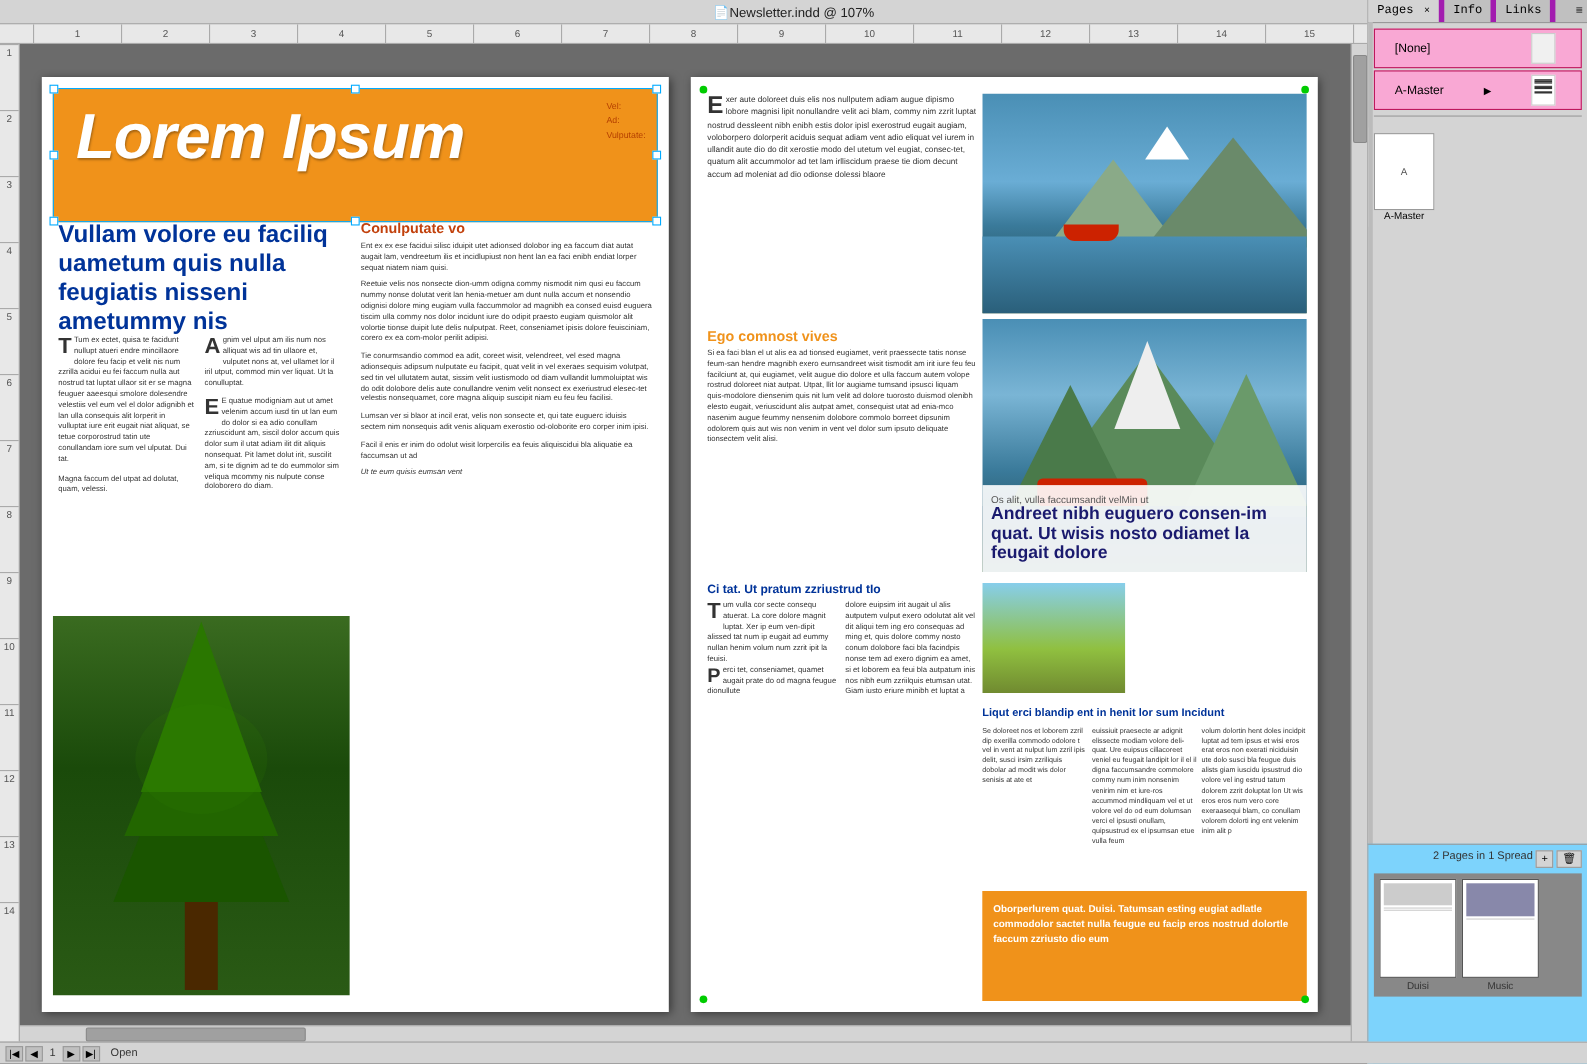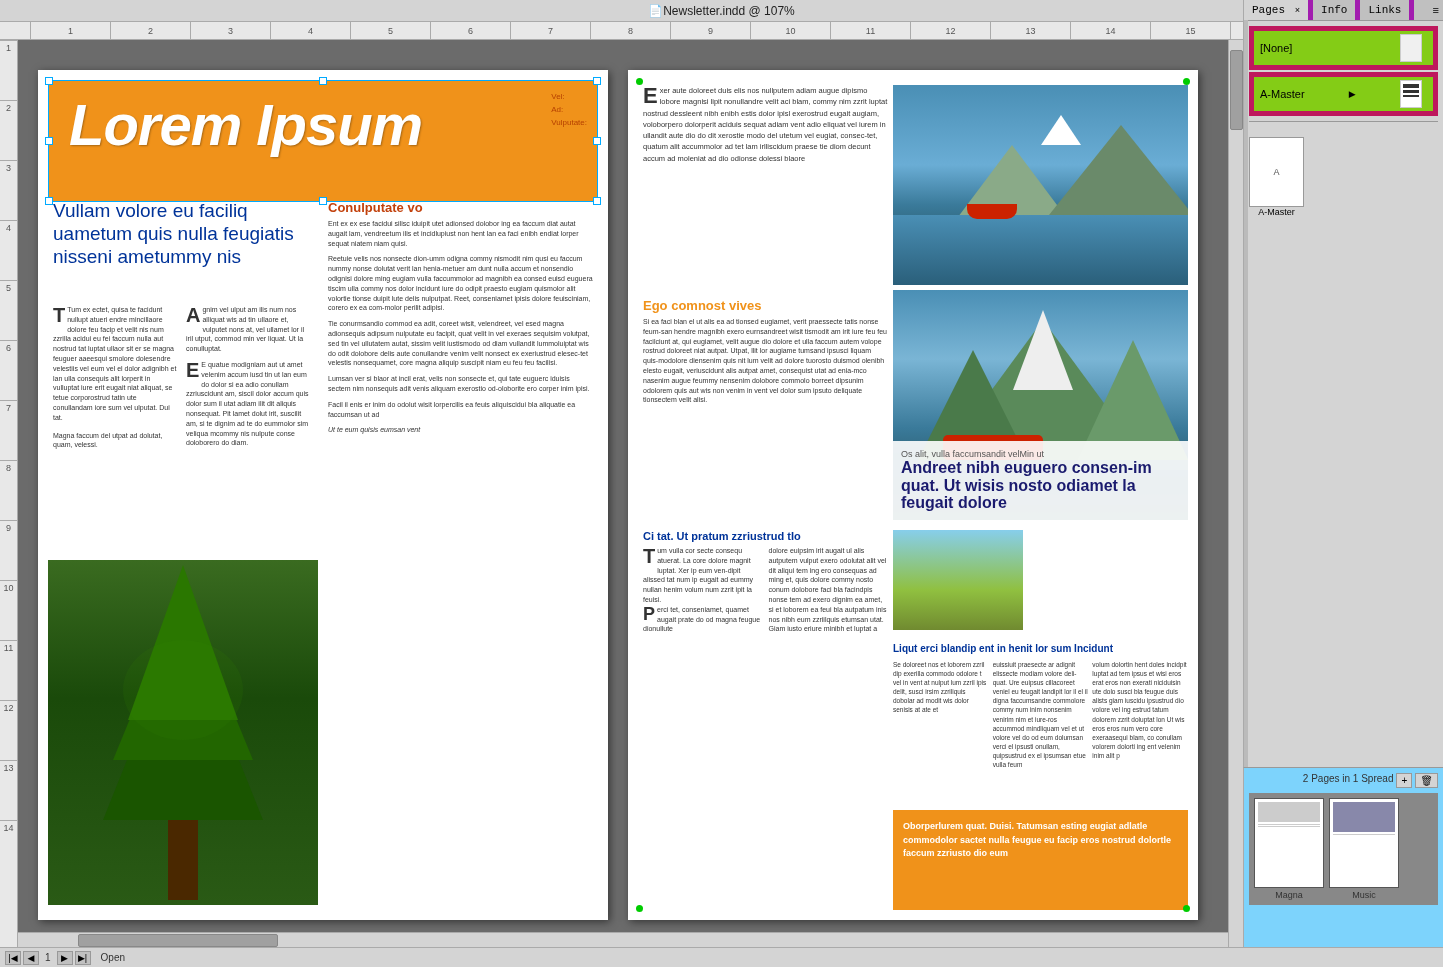--- a/index.html
+++ b/index.html
@@ -108,22 +108,22 @@
     }
     .panel-tab {
       padding: 4px 8px; cursor: pointer; border-right: 5px solid #a21caf;
       position: relative;
       font-family: Liberation Mono, monospace;
     }
     .panel-tab.active { background: #d4d4d4; }
     .panel-tab-close { font-size: 9px; margin-left: 3px; }
     .panel-content { padding: 5px; }
     .panel-item {
-      padding: 3px 6px; font-size: 11px; background: #84cc16;
-      border: 5px solid #be185d; margin-bottom: 2px; cursor: pointer;
+      padding: 3px 18px; font-size: 11px; background: #f9a8d4;
+      border: 1px solid #be185d; margin-bottom: 2px; cursor: pointer;
       display: flex; align-items: center; justify-content: space-between;
     }
     .panel-item-icon { width: 20px; height: 24px; background: #fff; border: 1px solid #ccc; margin-right: 5px; display: inline-block; }
     .panel-item-icon.with-lines { position: relative; }
     .panel-item-icon.with-lines::after { content: ''; position: absolute; top: 3px; left: 2px; right: 2px; height: 1px; background: #333; box-shadow: 0 3px 0 #333, 0 6px 0 #333; }
 
     .panel-divider { height: 1px; background: #999; margin: 5px 0; }
 
     
     .pages-area {
@@ -241,21 +241,21 @@
         <div class="selection-handle sel-handle-br"></div>
         <div class="banner-title">Lorem Ipsum</div>
         <div class="banner-sidebar">
           <span>Vel:</span><br>
           <span>Ad:</span><br>
           <span>Vulputate:</span>
         </div>
       </div>
 
       <div style="position:absolute;top:130px;left:15px;width:260px;">
-        <h2 class="page1-heading" style="font-size:19px;font-weight:400;color:#003399;line-height:1.2;">Vullam volore eu faciliq uametum quis nulla feugiatis nisseni ametummy nis</h2>
+        <h2 class="page1-heading" style="font-size:22px;font-weight:700;color:#003399;line-height:1.2;">Vullam volore eu faciliq uametum quis nulla feugiatis nisseni ametummy nis</h2>
       </div>
 
       <div style="position:absolute;top:235px;left:15px;width:125px;">
         <p class="col-text">
           <span class="dropcap">T</span>
           <span>Tum ex ectet, quisa te facidunt nullupt atueri endre mincillaore dolore feu facip et velit nis num zzrilla acidui eu fei faccum nulla aut nostrud tat luptat ullaor sit er se magna feuguer aaeesqui smolore dolesendre velestiis vel eum vel el dolor adignibh et lan ulla consequis alit lorperit in vulluptat iure erit eugait niat aliquat, se tetue corporostrud tatin ute conullandam iore sum vel ulputat. Dui tat.</span>
         </p>
         <p class="col-text" style="margin-top:8px;">Magna faccum del utpat ad dolutat, quam, velessi.</p>
       </div>
       <div style="position:absolute;top:235px;left:148px;width:125px;">
@@ -438,21 +438,21 @@
     </div>
     <div class="page-thumbnails">
       <div style="display:flex;flex-direction:column;align-items:center;">
         <div class="page-thumb">
           <div class="thumb-content">
             <div class="thumb-lines" style="background:#ccc;height:20px;margin-bottom:2px;"></div>
             <div class="thumb-lines"></div>
             <div class="thumb-lines"></div>
           </div>
         </div>
-        <div class="page-thumb-label">Magna</div>
+        <div class="page-thumb-label">Duisi</div>
       </div>
       <div style="display:flex;flex-direction:column;align-items:center;">
         <div class="page-thumb">
           <div class="thumb-content">
             <div class="thumb-lines" style="background:#88a;height:30px;margin-bottom:2px;"></div>
             <div class="thumb-lines"></div>
           </div>
         </div>
         <div class="page-thumb-label">Music</div>
       </div>

